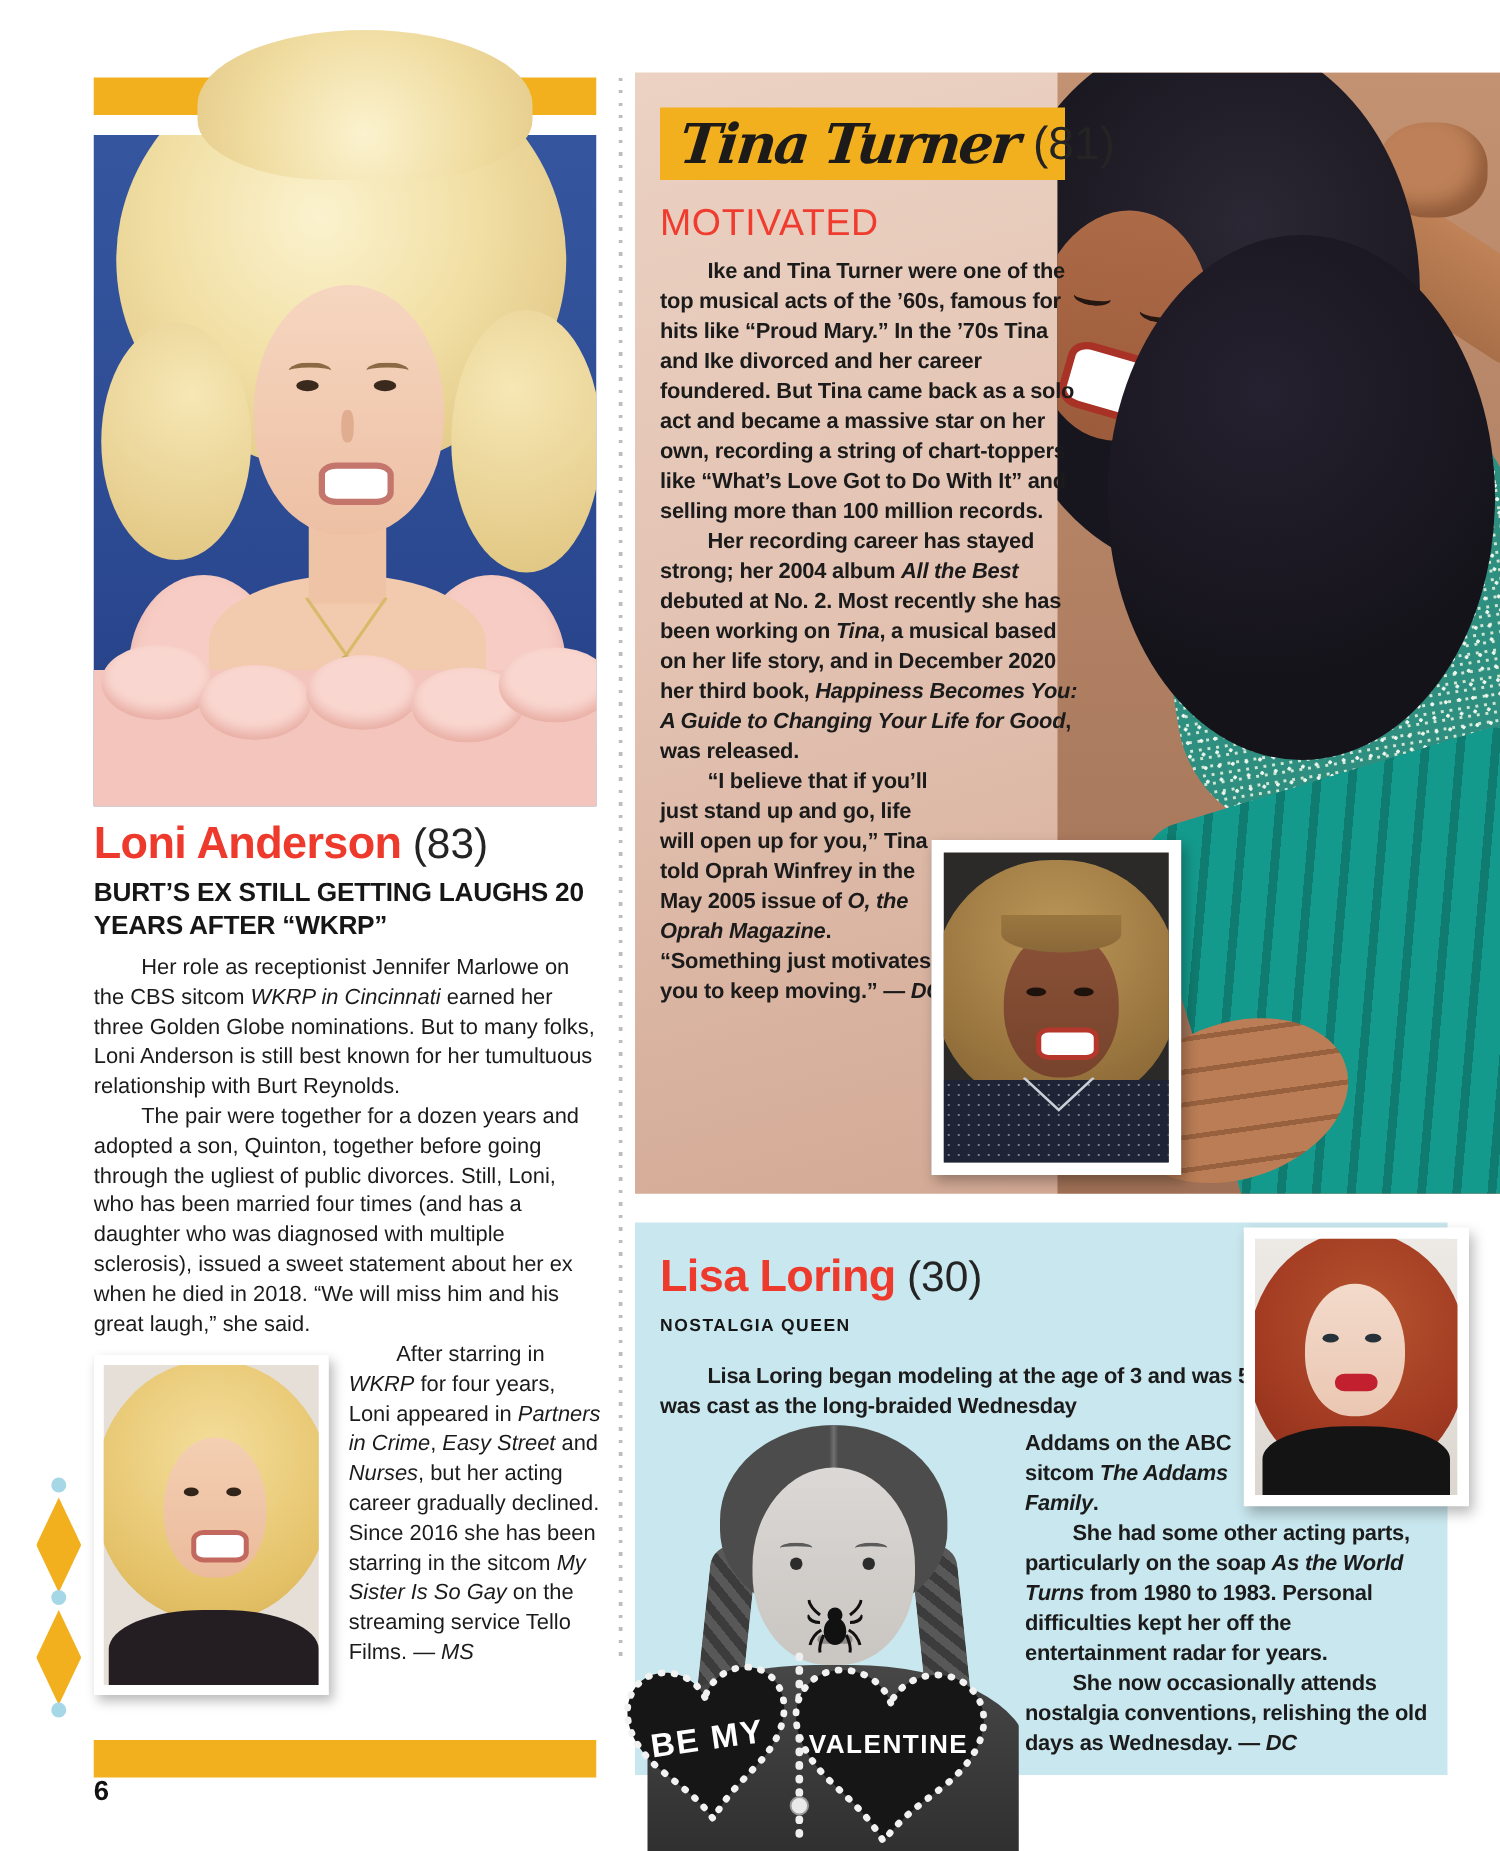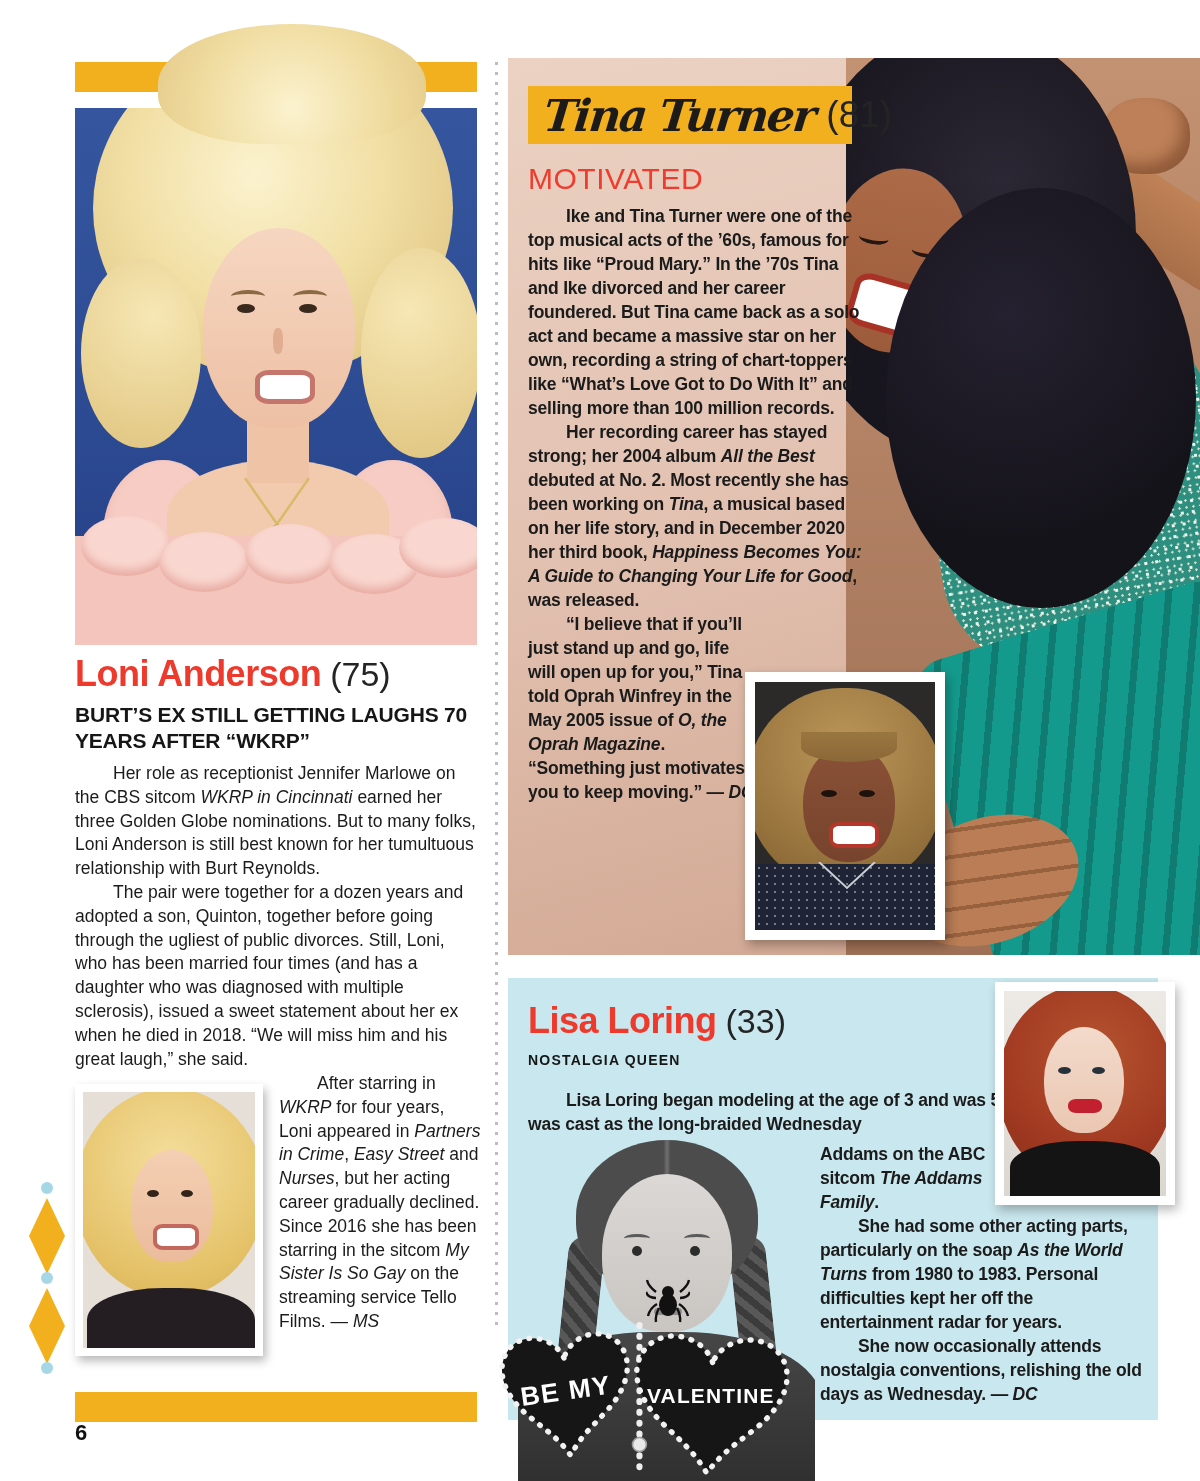--- a/index.html
+++ b/index.html
@@ -191,24 +191,24 @@
     <div class="l-dress"></div>
     <div class="l-ruff" style="left:6px;top:408px;"></div>
     <div class="l-ruff" style="left:84px;top:424px;"></div>
     <div class="l-ruff" style="left:170px;top:416px;"></div>
     <div class="l-ruff" style="left:254px;top:426px;"></div>
     <div class="l-ruff" style="left:324px;top:410px;"></div>
   </div>
   <div class="abs loni-hair-top"></div>
 
   <div class="abs headline loni-head">
-    <span>Loni Anderson</span><span class="age">(75)</span>
+    <span>Loni Anderson</span><span class="age">(83)</span>
   </div>
   <div class="abs subhead">
-    <div>BURT’S EX STILL GETTING LAUGHS 70</div>
+    <div>BURT’S EX STILL GETTING LAUGHS 20</div>
     <div>YEARS AFTER “WKRP”</div>
   </div>
 
   <div class="abs bodytext loni-text">
     <p class="pind"><span>Her role as receptionist Jennifer Marlowe on the CBS sitcom </span><em>WKRP in Cincinnati</em><span> earned her three Golden Globe nominations. But to many folks, Loni Anderson is still best known for her tumultuous relationship with Burt Reynolds.</span></p>
     <p class="pind"><span>The pair were together for a dozen years and adopted a son, Quinton, together before going through the ugliest of public divorces. Still, Loni, who has been married four times (and has a daughter who was diagnosed with multiple sclerosis), issued a sweet statement about her ex when he died in 2018. “We will miss him and his great laugh,” she said.</span></p>
   </div>
 
   <div class="abs bodytext loni-lower">
     <div class="loni-small photo-frame">
@@ -274,21 +274,21 @@
       </div>
       <div class="ti-fringe"></div>
       <svg width="60" height="40" style="position:absolute;left:62px;top:180px;">
         <polyline points="2,0 30,26 58,0" fill="none" stroke="#C9CFD6" stroke-width="2"></polyline>
       </svg>
     </div>
   </div>
 
   <div class="abs panel-lisa">
     <div class="headline lisa-head">
-      <span>Lisa Loring</span><span class="age">(33)</span>
+      <span>Lisa Loring</span><span class="age">(30)</span>
     </div>
     <div class="lisa-kicker">NOSTALGIA QUEEN</div>
 
     <div class="paneltext lisa-intro">
       <p class="pind"><span>Lisa Loring began modeling at the age of 3 and was 5 when she was cast as the long-braided Wednesday</span></p>
     </div>
 
     <div class="paneltext lisa-right">
       <div class="lisa-photo-spacer"></div>
       <p><span>Addams on the ABC sitcom </span><em>The Addams Family</em><span>.</span></p>

